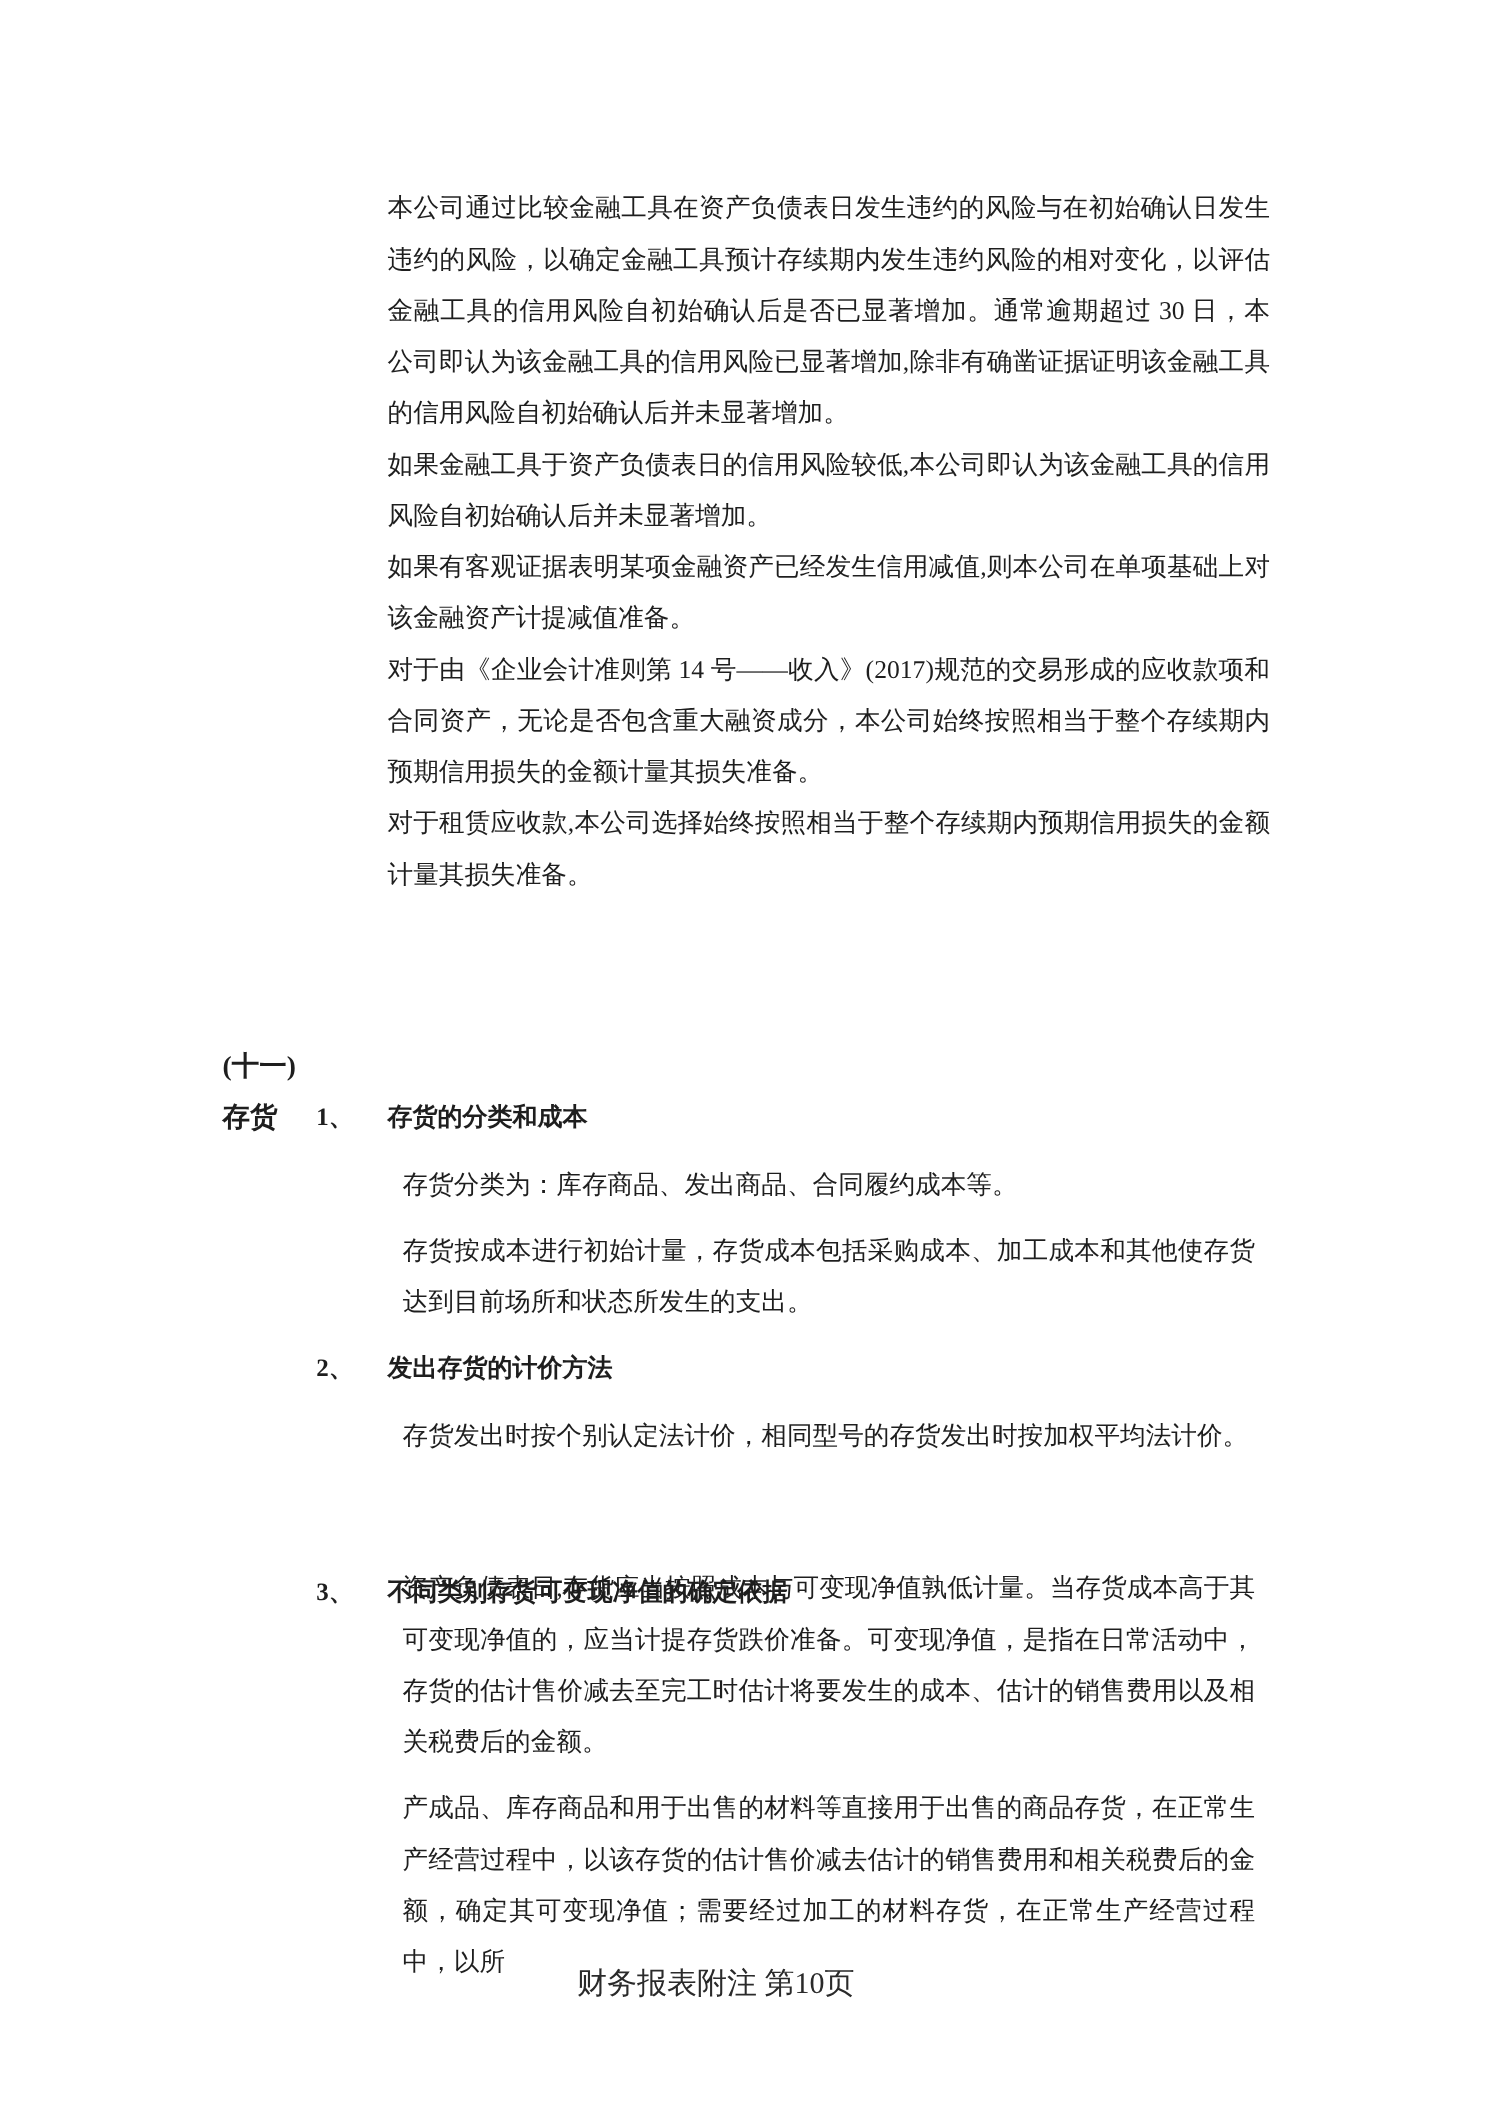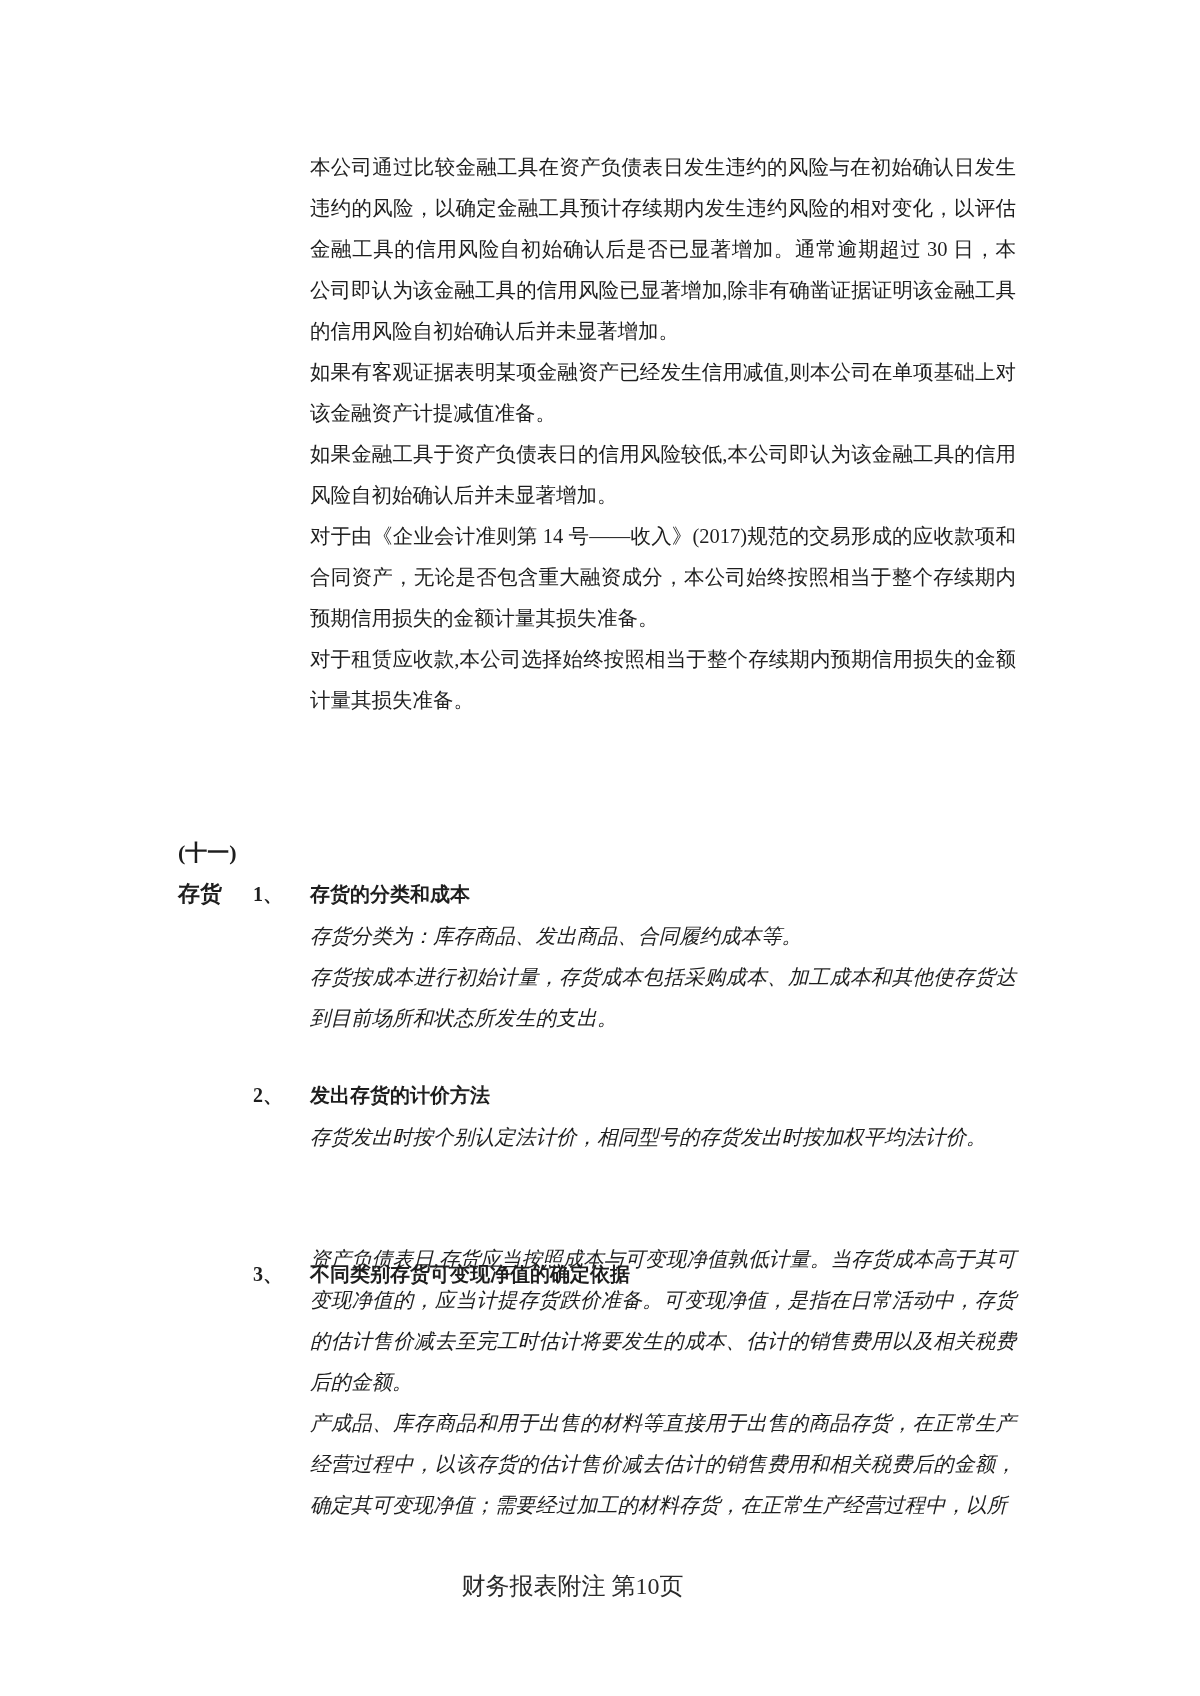--- a/index.html
+++ b/index.html
@@ -49,21 +49,21 @@
   }
   .item-body {
     position: absolute;
     left: 310px;
     width: 706px;
     font-size: 20.5px;
     line-height: 41px;
     text-align: justify;
     text-justify: inter-character;
   }
-  .item-body p { margin: 0; font-style: italic; }
+  .item-body p { margin: 12px; }
   #item1-title { top: 879px; }
   #item1-body  { top: 916px; }
   #item2-title { top: 1080px; }
   #item2-body  { top: 1117px; }
   #item3-title { top: 1259px; }
   #item3-body  { top: 1239px; }
   .footer {
     position: absolute;
     left: 0;
     top: 1570px;
@@ -73,22 +73,22 @@
     color: #2a2a2a;
   }
 </style>
 </head>
 <body>
 
 <div class="page">
 
   <div class="body-text">
     <p>本公司通过比较金融工具在资产负债表日发生违约的风险与在初始确认日发生违约的风险，以确定金融工具预计存续期内发生违约风险的相对变化，以评估金融工具的信用风险自初始确认后是否已显著增加。通常逾期超过 30 日，本公司即认为该金融工具的信用风险已显著增加,除非有确凿证据证明该金融工具的信用风险自初始确认后并未显著增加。</p>
+    <p>如果金融工具于资产负债表日的信用风险较低,本公司即认为该金融工具的信用风险自初始确认后并未显著增加。</p>
     <p>如果有客观证据表明某项金融资产已经发生信用减值,则本公司在单项基础上对该金融资产计提减值准备。</p>
-    <p>如果金融工具于资产负债表日的信用风险较低,本公司即认为该金融工具的信用风险自初始确认后并未显著增加。</p>
     <p>对于由《企业会计准则第 14 号——收入》(2017)规范的交易形成的应收款项和合同资产，无论是否包含重大融资成分，本公司始终按照相当于整个存续期内预期信用损失的金额计量其损失准备。</p>
     <p>对于租赁应收款,本公司选择始终按照相当于整个存续期内预期信用损失的金额计量其损失准备。</p>
   </div>
 
   <div class="section-heading">
     <span class="sec-label">(十一)</span>
     <span class="sec-title">存货</span>
   </div>
 
   <div class="item-title-row" id="item1-title">

